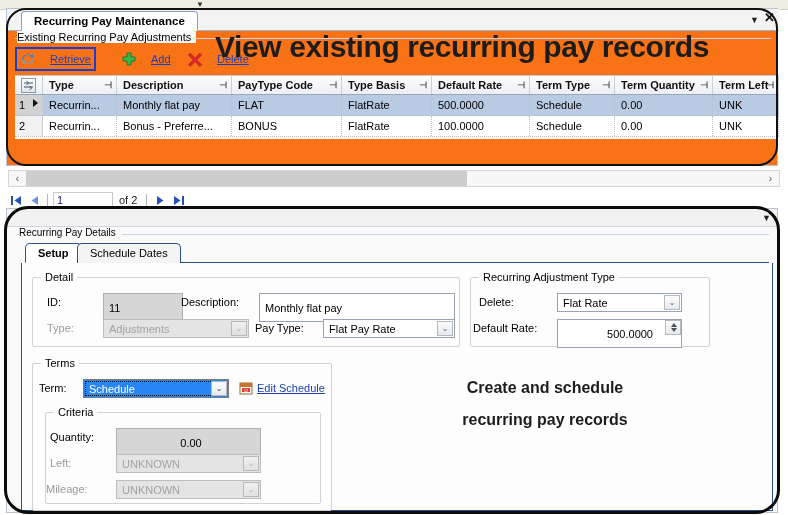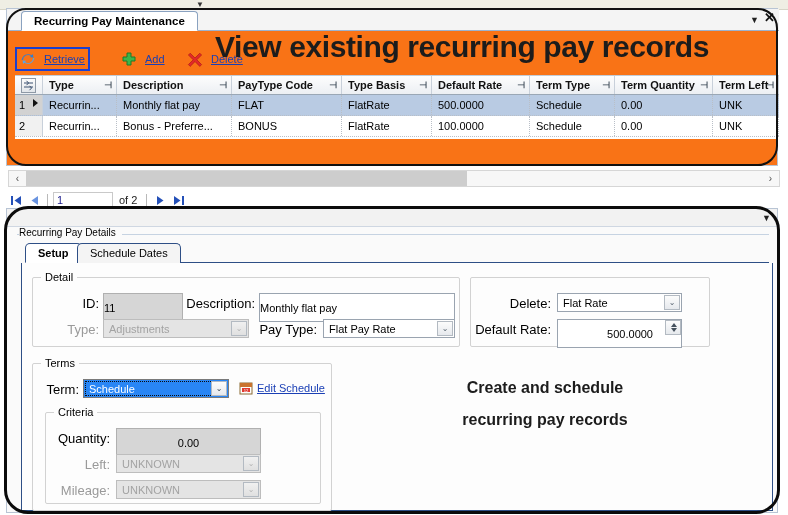--- a/index.html
+++ b/index.html
@@ -75,21 +75,21 @@
     position:absolute; left:0; right:0; top:7px; height:1px;
     background:#c6d3e2;
   }
 
   
   .toolbar {
     position:absolute; left:8px; top:38px; width:756px; height:26px;
   }
   .tb-item {
     position:absolute; top:0; height:24px;
-    display:flex; align-items:center; gap:8px;
+    display:flex; align-items:center; gap:14px;
     padding:0 4px;
     cursor:pointer;
   }
   .tb-item.focused { border:2px solid #1a3fd0; padding:0 3px; }
   .tb-link {
     color:#1a3fb5; text-decoration:underline; font-size:11px;
   }
   .ico { width:16px; height:16px; display:block; }
 
   
@@ -229,28 +229,28 @@
     background:#fdfdfd; border:1px solid #2e4f86; border-top:none;
   }
 
   
   .fs { position:absolute; border:1px solid #d2d2d2; border-radius:2px; }
   .fs > .cap {
     position:absolute; left:8px; top:-7px;
     background:#fdfdfd; padding:0 4px; font-size:11px; color:#000;
   }
 
-  .fld-label { position:absolute; font-size:13px; color:#000; text-align:right; }
+  .fld-label { position:absolute; font-size:11px; color:#000; }
   .fld-label.dim { color:#9a9a9a; }
 
   .tbox {
     position:absolute; height:29px; background:#ffffff;
     border:1px solid #9aa4b0;
     font-size:11px; color:#000;
-    display:flex; align-items:center; 
+    display:flex; align-items:center; padding-left:5px;
   }
   .tbox.ro { background:#d6d6d6; border:1px solid #b0b0b0; }
   .tbox.num { justify-content:center; }
   .tbox.numr { justify-content:flex-end; padding-right:28px; }
 
   .combo {
     position:absolute; height:19px; background:#ffffff;
     border:1px solid #9aa4b0;
     font-size:11px; color:#000;
     display:flex; align-items:center; padding-left:5px;
@@ -302,20 +302,24 @@
   </div>
 
   <div class="upper-panel">
 
     <div class="win-tabrow">
       <div class="win-tab">Recurring Pay Maintenance</div>
       <div class="win-chevron">▼</div>
       <div class="win-close">✕</div>
     </div>
 
+    <div class="grp-existing">
+      <div class="rule"></div>
+      <div class="lbl">Existing Recurring Pay Adjustments</div>
+    </div>
 
     <div class="toolbar">
 
       <div class="tb-item focused" style="left:0px;">
         <span class="ico">
           <svg width="16" height="16" viewBox="0 0 16 16">
             <path d="M3 9a5 5 0 0 1 8-4l-1.2 1.2L13.5 6.6 12.8 3 11.6 4.2A6.4 6.4 0 0 0 1.7 9z" fill="#2f7fd6"></path>
             <path d="M13 7a5 5 0 0 1-8 4l1.2-1.2L2.5 9.4 3.2 13l1.2-1.2A6.4 6.4 0 0 0 14.3 7z" fill="#55a6ea"></path>
           </svg>
         </span>
@@ -489,20 +493,21 @@
         </div>
 
         <div class="fld-label" style="left:222px; top:44px; width:62px;">Pay Type:</div>
         <div class="combo" style="left:290px; top:41px; width:132px;">
           <span>Flat Pay Rate</span>
           <span class="btn">⌄</span>
         </div>
       </div>
 
       <div class="fs" style="left:448px; top:14px; width:240px; height:70px;">
+        <div class="cap">Recurring Adjustment Type</div>
 
         <div class="fld-label" style="left:8px; top:18px; width:72px;">Delete:</div>
         <div class="combo" style="left:86px; top:15px; width:125px;">
           <span>Flat Rate</span>
           <span class="btn">⌄</span>
         </div>
 
         <div class="fld-label" style="left:2px; top:44px; width:78px;">Default Rate:</div>
         <div class="tbox numr" style="left:86px; top:41px; width:125px;">500.0000</div>
         <div class="spin" style="left:194px; top:42px;">

